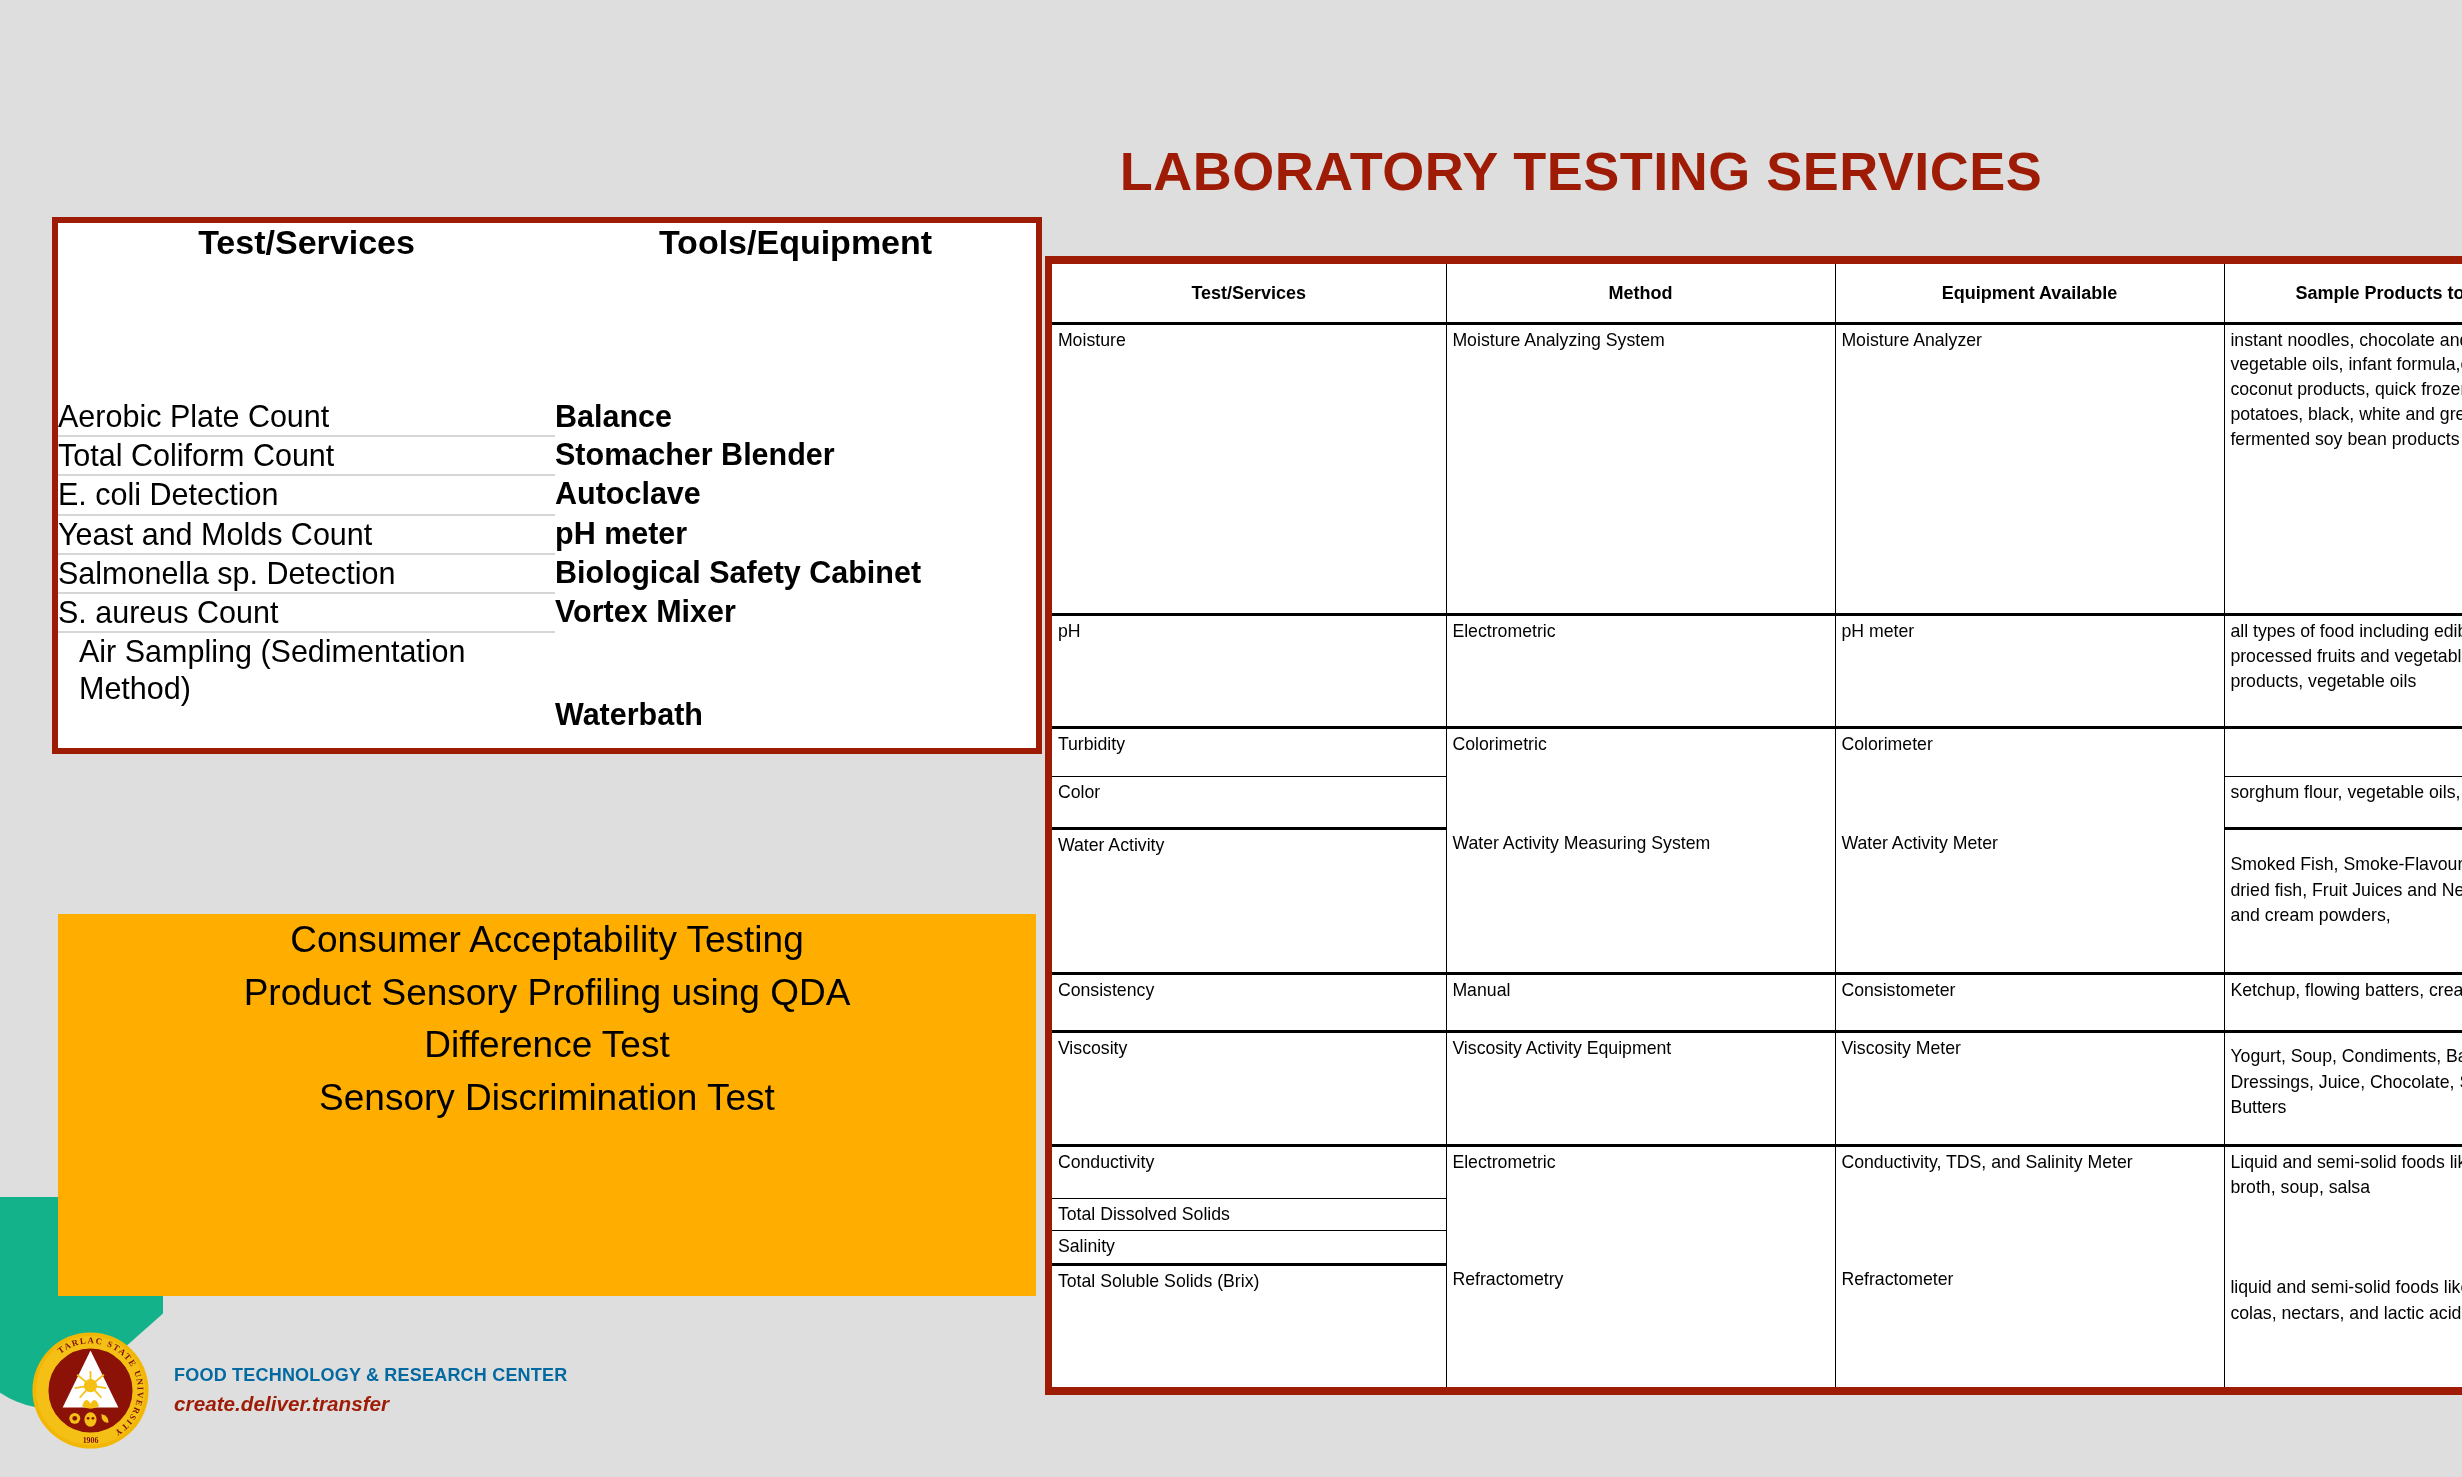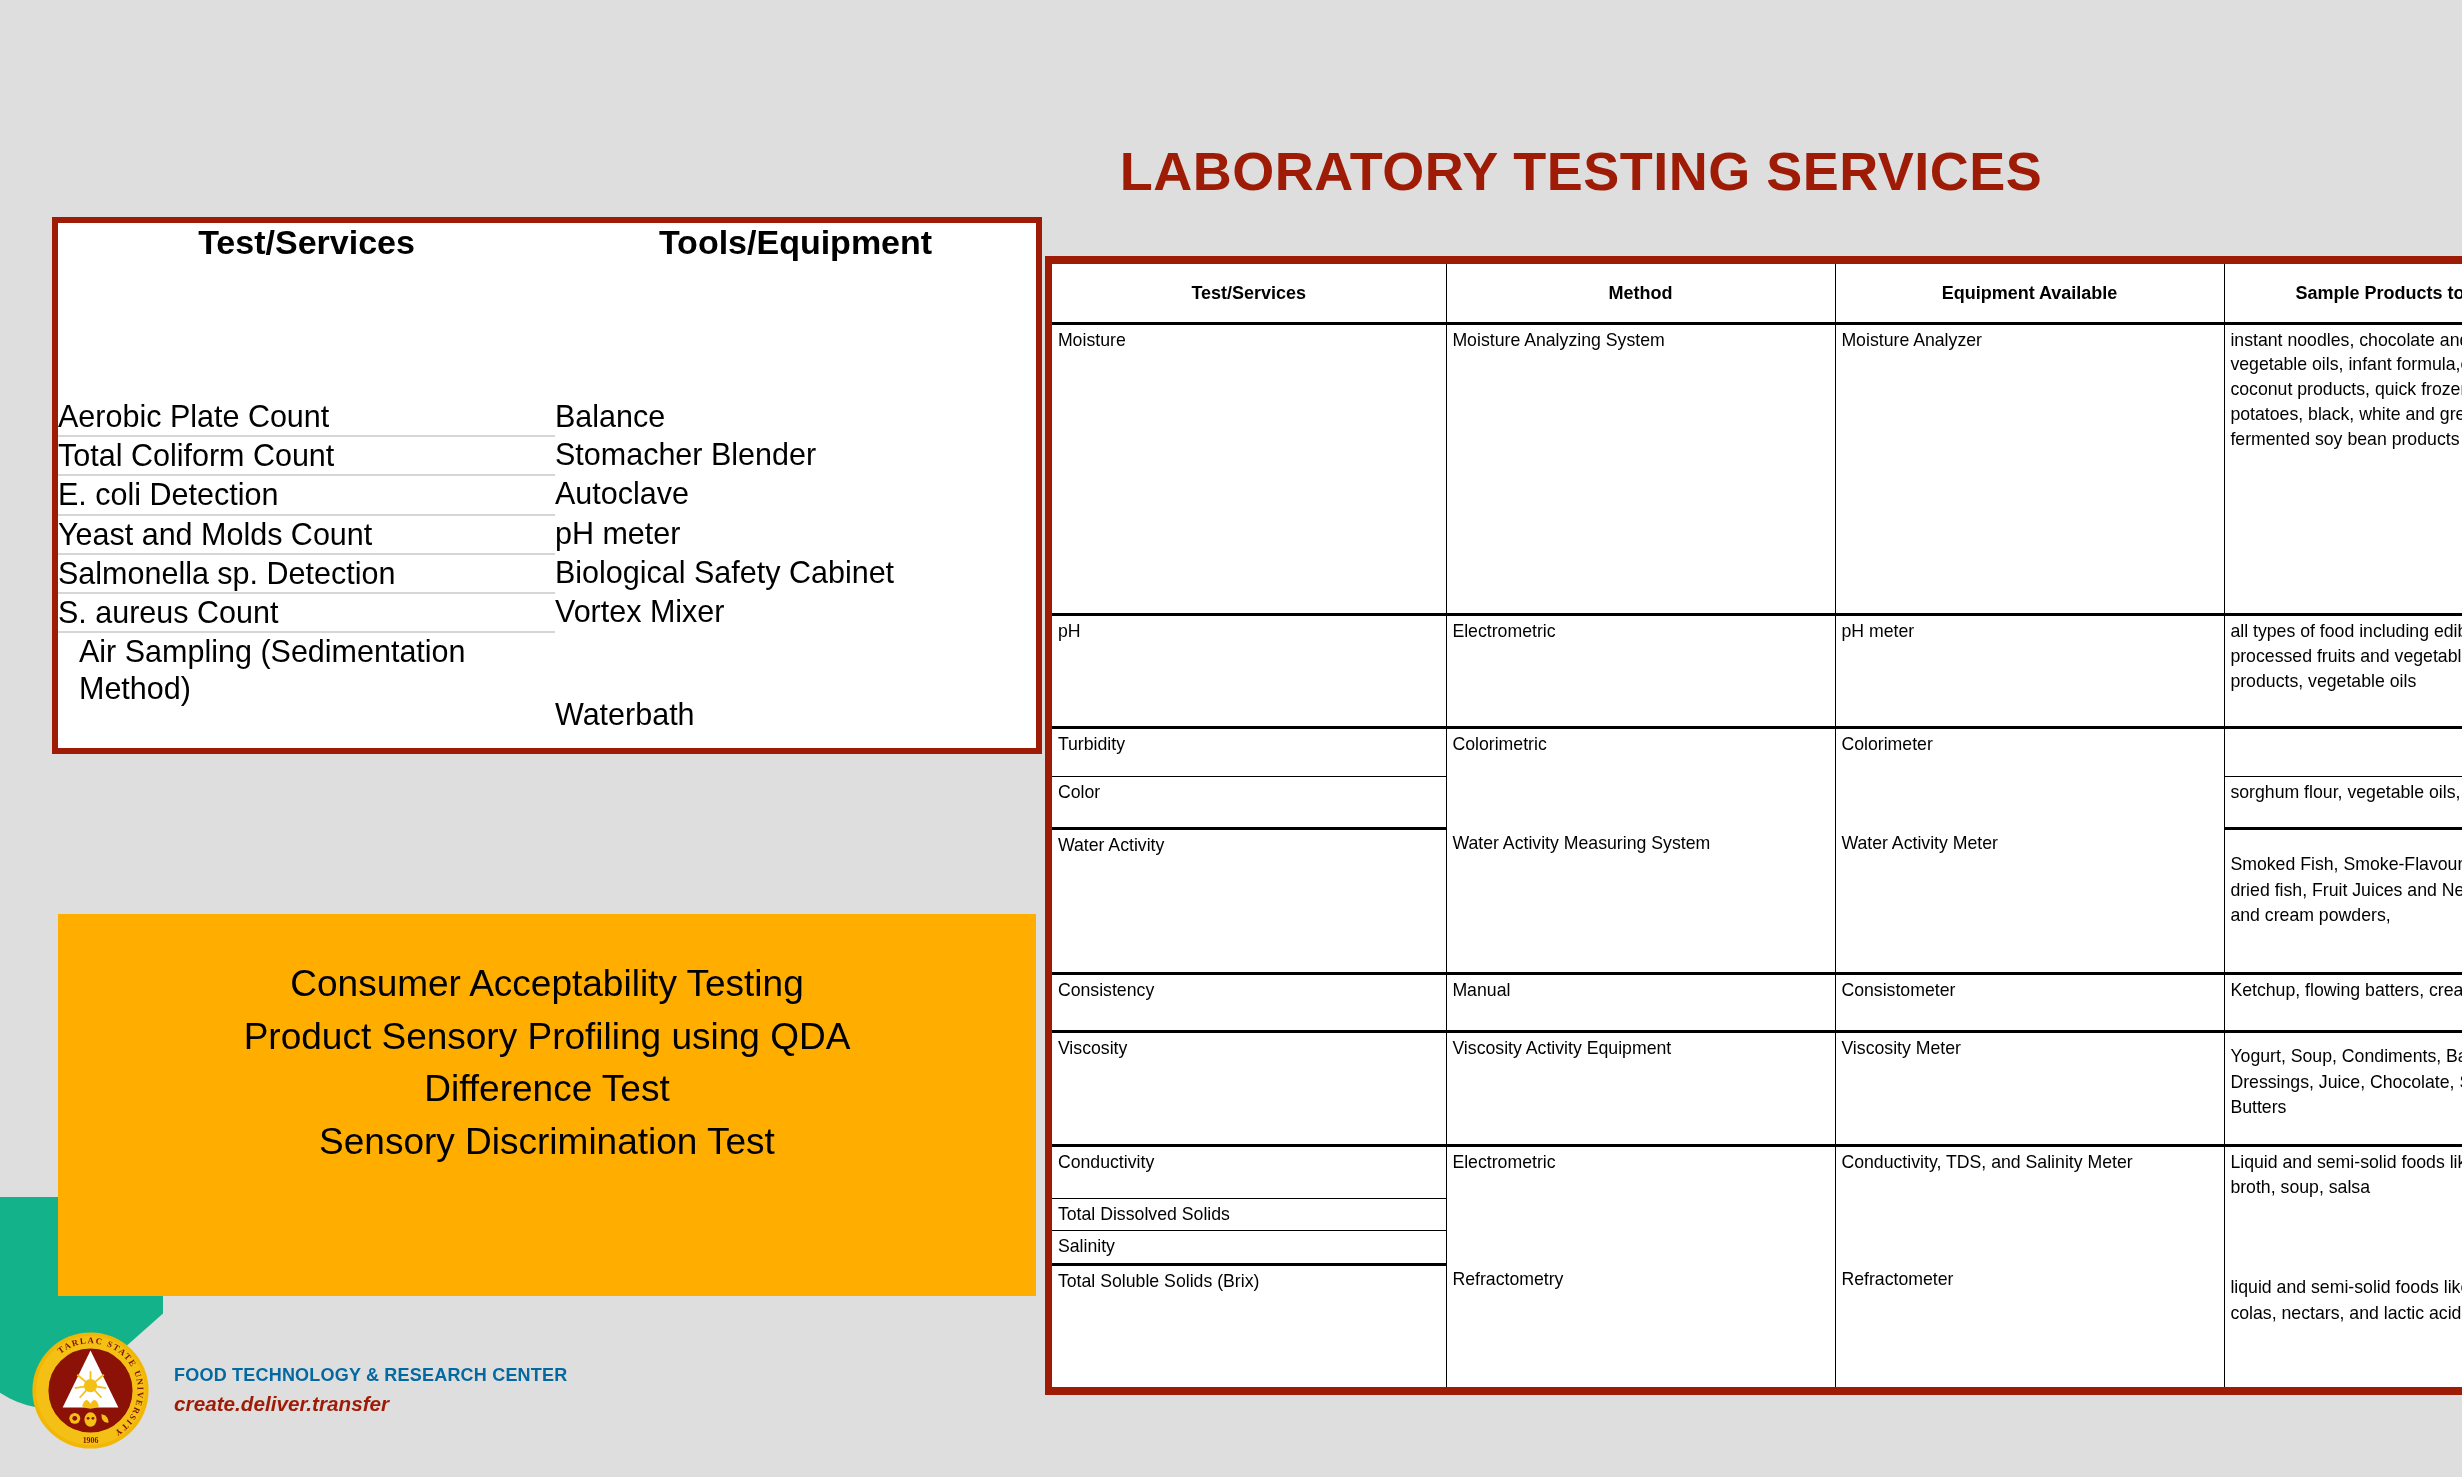--- a/index.html
+++ b/index.html
@@ -58,39 +58,38 @@
   .lt-head-cell.last{border-right:0;}
   .lt-head-row-bottom{border-bottom:4.4px solid #000;}
   .lt-body-cell{
     font-size:30.5px;color:#000;
     border-right:2px solid #000;
     border-bottom:2.5px solid #111;
     padding:4.9px 5.9px 6.9px 6.9px;
     box-sizing:border-box;
     line-height:1.22;
   }
-  .lt-body-cell.last{border-right:0;}
+  .lt-body-cell.last{border-right:0;font-weight:bold;}
   .lt-body-cell.softline{border-bottom:2.5px solid #d6d6d6;margin-top:44px;}
   .lt-body-cell.tallrow{height:116px;}
 
   
   #sensory{
     position:absolute;left:58px;top:914px;
     width:978px;height:382px;
     background:#ffae00;
     box-sizing:border-box;
     text-align:center;
     color:#000;
   }
   #sensory .s-title{
     font-size:36px;font-weight:normal;
     margin-top:25.6px;
   }
   #sensory .s-list{
-    margin-top:44px;
     font-size:37px;
     line-height:1.42;
   }
 
   
   #right-table-wrap{
     position:absolute;left:1045px;top:256px;
     width:1601px;
     border-top:8.9px solid #9e1b06;
     border-left:7.9px solid #9e1b06;

